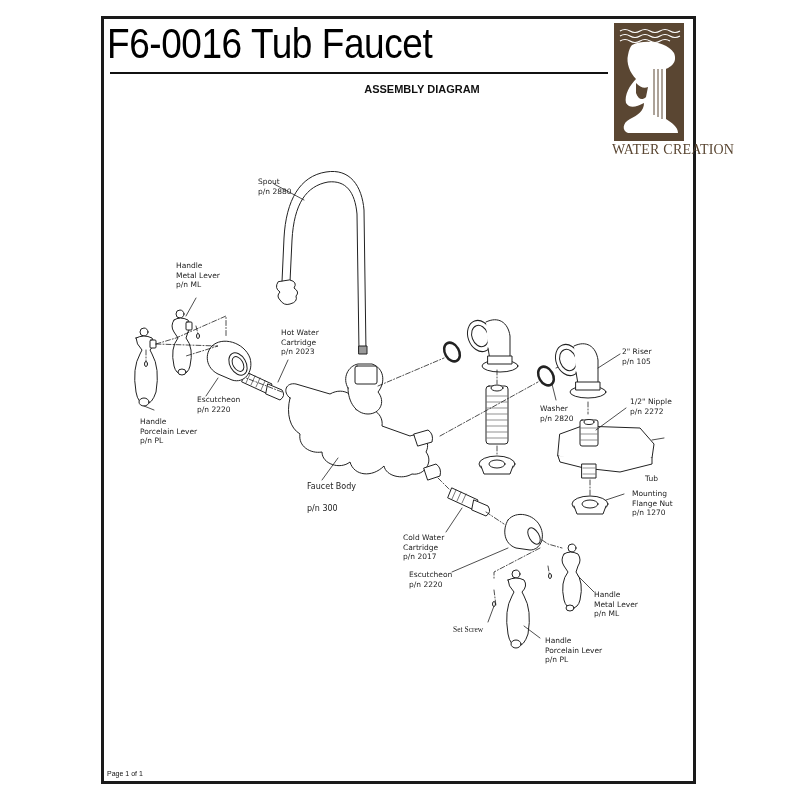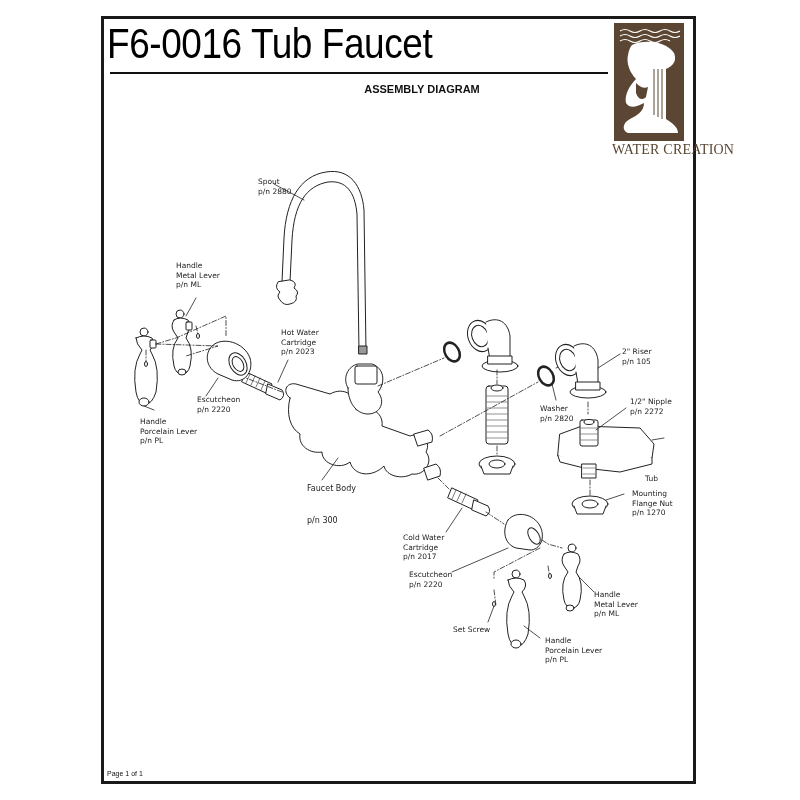--- a/index.html
+++ b/index.html
@@ -237,39 +237,39 @@
 Metal Lever
 p/n ML</div>
 <div class="label" style="left:281px; top:328px;">Hot Water
 Cartridge
 p/n 2023</div>
 <div class="label" style="left:197px; top:395px;">Escutcheon
 p/n 2220</div>
 <div class="label" style="left:140px; top:417px;">Handle
 Porcelain Lever
 p/n PL</div>
-<div class="label" style="left:307px; top:481px; font-size:8px; line-height:16px;">Faucet Body
+<div class="label" style="left:307px; top:481px; font-size:8px; line-height:11px;">Faucet Body
 
 p/n 300</div>
 <div class="label" style="left:622px; top:347px;">2" Riser
 p/n 105</div>
 <div class="label" style="left:540px; top:404px;">Washer
 p/n 2820</div>
 <div class="label" style="left:630px; top:397px;">1/2" Nipple
 p/n 2272</div>
 <div class="label" style="left:645px; top:435px;margin-top:39px;">Tub</div>
 <div class="label" style="left:632px; top:489px;">Mounting
 Flange Nut
 p/n 1270</div>
 <div class="label" style="left:403px; top:533px;">Cold Water
 Cartridge
 p/n 2017</div>
 <div class="label" style="left:409px; top:570px;">Escutcheon
 p/n 2220</div>
 <div class="label" style="left:594px; top:590px;">Handle
 Metal Lever
 p/n ML</div>
-<div class="label" style="left:453px; top:625px;">Set Screw</div>
+<div class="label" style="left:453px; top:625px;font-family:Liberation Serif, serif;">Set Screw</div>
 <div class="label" style="left:545px; top:636px;">Handle
 Porcelain Lever
 p/n PL</div>
 
 <div class="footer">Page 1 of 1</div>
 
 </body></html>

